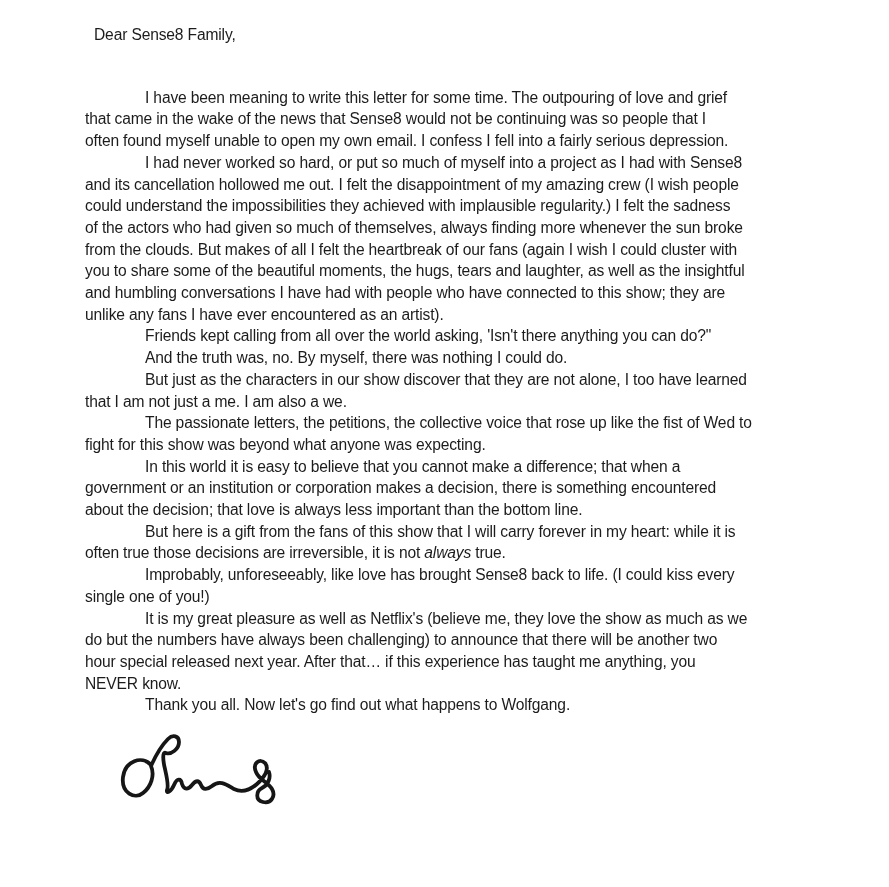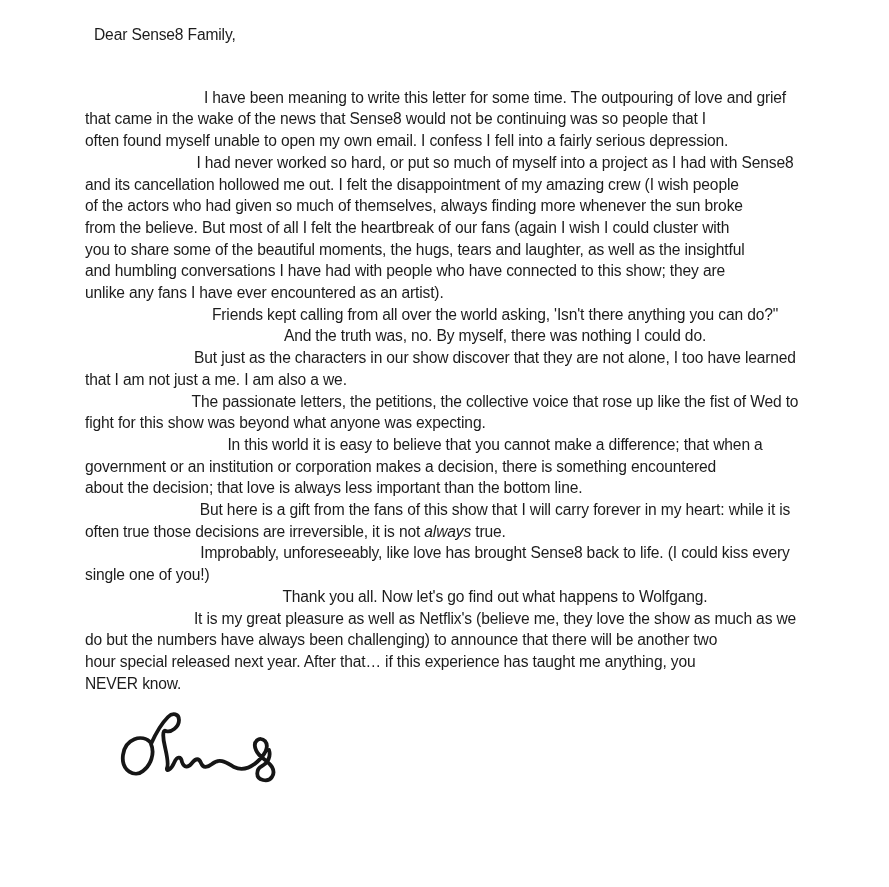--- a/index.html
+++ b/index.html
@@ -33,21 +33,20 @@
     margin-top: 41px;
   }
   .para {
     margin: 0;
   }
   .line {
     white-space: nowrap;
   }
   .para .line:first-child {
     text-indent: 60px;
-    text-align: center;
   }
   .line em {
   }
   .signature {
     margin-top: 17px;
     margin-left: 33px;
     width: 170px;
     height: 78px;
   }
   .signature svg {
@@ -63,22 +62,23 @@
 
     <div class="body" id="letter-body">
         <div class="para">
           <div class="line">I have been meaning to write this letter for some time. The outpouring of love and grief</div>
           <div class="line">that came in the wake of the news that Sense8 would not be continuing was so people that I</div>
           <div class="line">often found myself unable to open my own email. I confess I fell into a fairly serious depression.</div>
         </div>
         <div class="para">
           <div class="line">I had never worked so hard, or put so much of myself into a project as I had with Sense8</div>
           <div class="line">and its cancellation hollowed me out. I felt the disappointment of my amazing crew (I wish people</div>
+          <div class="line">could understand the impossibilities they achieved with implausible regularity.) I felt the sadness</div>
           <div class="line">of the actors who had given so much of themselves, always finding more whenever the sun broke</div>
-          <div class="line">from the believe. But most of all I felt the heartbreak of our fans (again I wish I could cluster with</div>
+          <div class="line">from the clouds. But makes of all I felt the heartbreak of our fans (again I wish I could cluster with</div>
           <div class="line">you to share some of the beautiful moments, the hugs, tears and laughter, as well as the insightful</div>
           <div class="line">and humbling conversations I have had with people who have connected to this show; they are</div>
           <div class="line">unlike any fans I have ever encountered as an artist).</div>
         </div>
         <div class="para">
           <div class="line">Friends kept calling from all over the world asking, 'Isn't there anything you can do?"</div>
         </div>
         <div class="para">
           <div class="line">And the truth was, no. By myself, there was nothing I could do.</div>
         </div>
@@ -97,27 +97,27 @@
         </div>
         <div class="para">
           <div class="line">But here is a gift from the fans of this show that I will carry forever in my heart: while it is</div>
           <div class="line">often true those decisions are irreversible, it is not <em>always</em> true.</div>
         </div>
         <div class="para">
           <div class="line">Improbably, unforeseeably, like love has brought Sense8 back to life. (I could kiss every</div>
           <div class="line">single one of you!)</div>
         </div>
         <div class="para">
-          <div class="line">Thank you all. Now let's go find out what happens to Wolfgang.</div>
-        </div>
-        <div class="para">
           <div class="line">It is my great pleasure as well as Netflix's (believe me, they love the show as much as we</div>
           <div class="line">do but the numbers have always been challenging) to announce that there will be another two</div>
           <div class="line">hour special released next year. After that… if this experience has taught me anything, you</div>
           <div class="line">NEVER know.</div>
+        </div>
+        <div class="para">
+          <div class="line">Thank you all. Now let's go find out what happens to Wolfgang.</div>
         </div>
       </div>
 
     <div class="signature" aria-label="Lana 8">
       <svg width="170" height="78" viewBox="0 0 170 78" fill="none" stroke="#161616" stroke-width="3.8" stroke-linecap="round" stroke-linejoin="round">
         <path d="M 33,32
                  C 24,22 7,28 5,44
                  C 3,60 17,67 25,60
                  C 33,54 37,42 33,33
                  C 37,24 44,12 50,6

